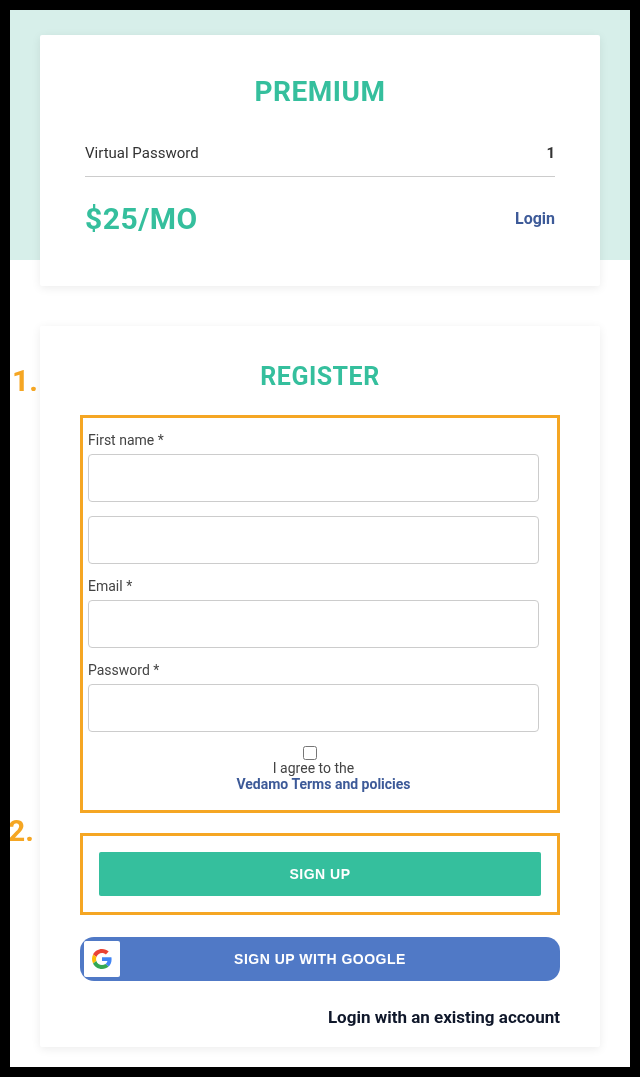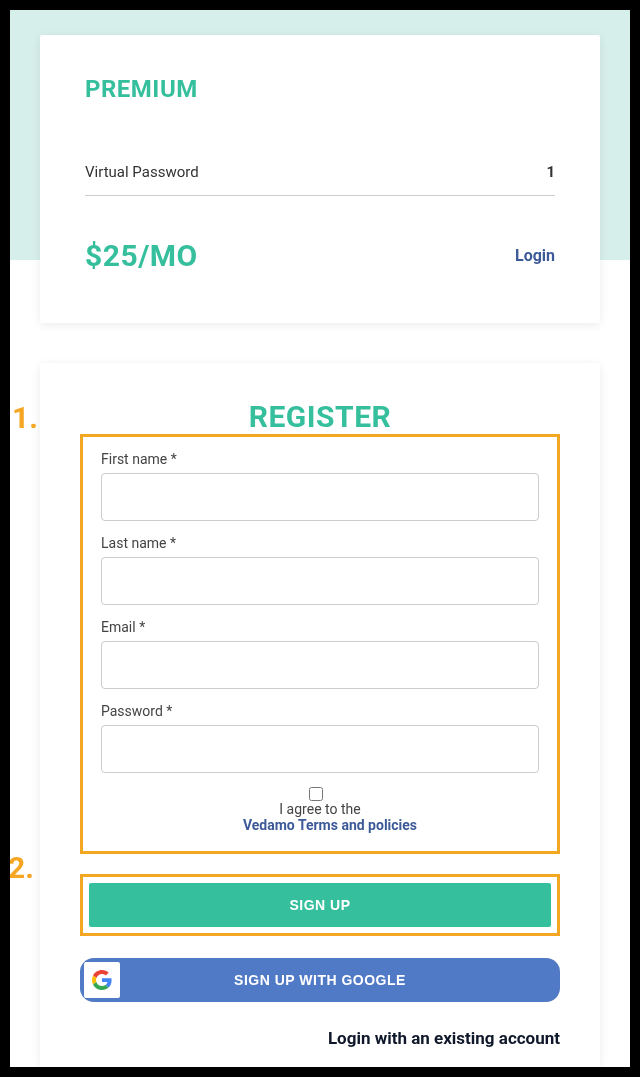--- a/index.html
+++ b/index.html
@@ -31,41 +31,41 @@
     position: relative;
     background: #fff;
     margin: 25px 30px 0 30px;
     box-shadow: 0 2px 10px rgba(0,0,0,0.08);
     border-radius: 2px;
   }
   .premium-card {
     padding: 40px 45px 50px 45px;
   }
   .premium-title {
-    text-align: left;
+    text-align: center;
     color: #35bf9d;
-    font-size: 24px;
-    font-weight: 700;
-    letter-spacing: 0.5px;
-    margin-bottom: 60px;
+    font-size: 28px;
+    font-weight: 700;
+    letter-spacing: 0.5px;
+    margin-bottom: 36px;
   }
   .item-row {
     display: flex;
     justify-content: space-between;
     font-size: 15px;
     color: #333;
     padding-bottom: 14px;
     border-bottom: 1px solid #ccc;
   }
   .item-qty { font-weight: 700; }
   .price-row {
     display: flex;
     justify-content: space-between;
     align-items: center;
-    margin-top: 42px;
+    margin-top: 24px;
   }
   .price {
     color: #35bf9d;
     font-size: 30px;
     font-weight: 700;
     letter-spacing: 0.5px;
   }
   .edit-link {
     color: #3d5a98;
     font-size: 16px;
@@ -74,27 +74,28 @@
   }
 
   .register-card {
     margin-top: 40px;
     padding: 36px 40px 20px 40px;
     position: relative;
   }
   .register-title {
     text-align: center;
     color: #35bf9d;
-    font-size: 30px;
-    font-weight: 700;
-    letter-spacing: 0.5px;
+    font-size: 25px;
+    font-weight: 700;
+    letter-spacing: 0.5px;
+    margin-bottom: 24px;
   }
   .form-box {
     border: 3px solid #f5a623;
-    padding: 14px 18px 18px 18px;
+    padding: 14px 18px 18px 5px;
     position: relative;
   }
   .step-number {
     position: absolute;
     color: #f5a623;
     font-size: 30px;
     font-weight: 700;
     line-height: 1;
   }
 
@@ -128,21 +129,21 @@
   .terms-link {
     color: #3d5a98;
     font-weight: 700;
     margin-left: 20px;
     cursor: pointer;
   }
 
   .signup-wrap {
     border: 3px solid #f5a623;
     margin-top: 20px;
-    padding: 6px;
+    padding: 16px;
   }
   .btn {
     width: 100%;
     height: 44px;
     border: none;
     color: #fff;
     font-size: 14px;
     font-weight: 700;
     letter-spacing: 0.5px;
     cursor: pointer;
@@ -201,21 +202,20 @@
     <div class="card register-card">
       <div class="step-number" style="left:-28px; top:40px;">1.</div>
       <div class="register-title">REGISTER</div>
 
       <div class="form-box">
         <div class="field">
           <label>First name *</label>
           <input type="text" style="">
         </div>
         <div class="field">
-          <label>Last name *</label>
           <input type="text" style="">
         </div>
         <div class="field">
           <label>Email *</label>
           <input type="email" style="">
         </div>
         <div class="field">
           <label>Password *</label>
           <input type="password" style="">
         </div>

